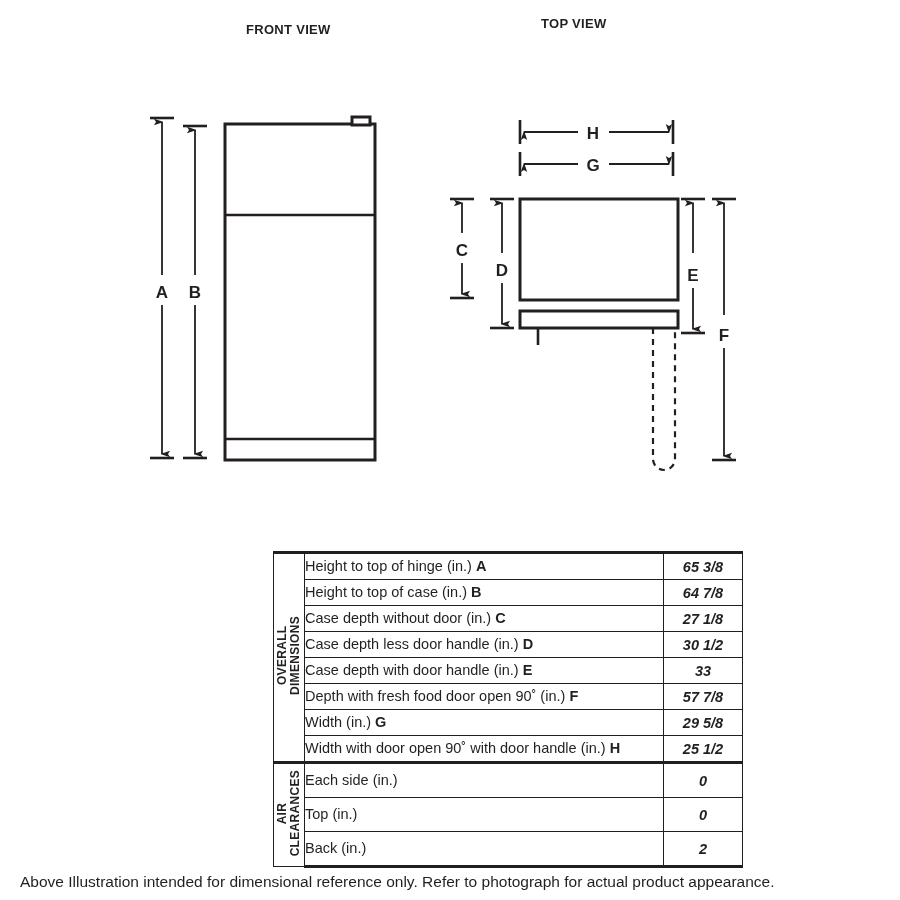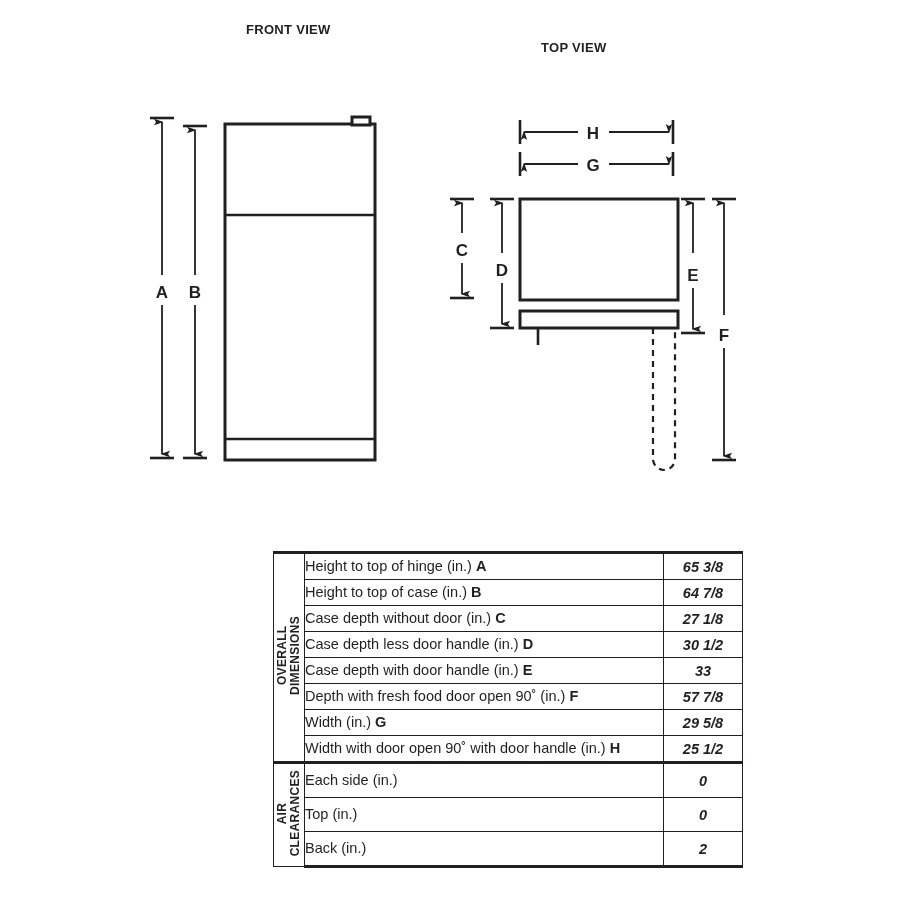--- a/index.html
+++ b/index.html
@@ -25,21 +25,21 @@
   
   .view-title {
     position: absolute;
     font-size: 13px;
     font-weight: bold;
     letter-spacing: 0.3px;
     color: #231f20;
     white-space: nowrap;
   }
   #front-view-title { left: 246px; top: 22px; }
-  #top-view-title   { left: 541px; top: 40px; }
+  #top-view-title   { left: 541px; top: 16px; }
 
   
   #drawing {
     position: absolute;
     left: 0;
     top: 0;
     width: 900px;
     height: 520px;
   }
   #drawing text {
@@ -280,14 +280,15 @@
             <td class="value-cell">0</td>
           </tr>
           <tr class="air-row last-air">
             <td class="label-cell">Back (in.)</td>
             <td class="value-cell">2</td>
           </tr>
         </tbody>
     </table>
   </div>
 
+  <div id="footer-note">Above Illustration intended for dimensional reference only. Refer to photograph for actual product appearance.</div>
 
 </div>
 
 </body></html>

